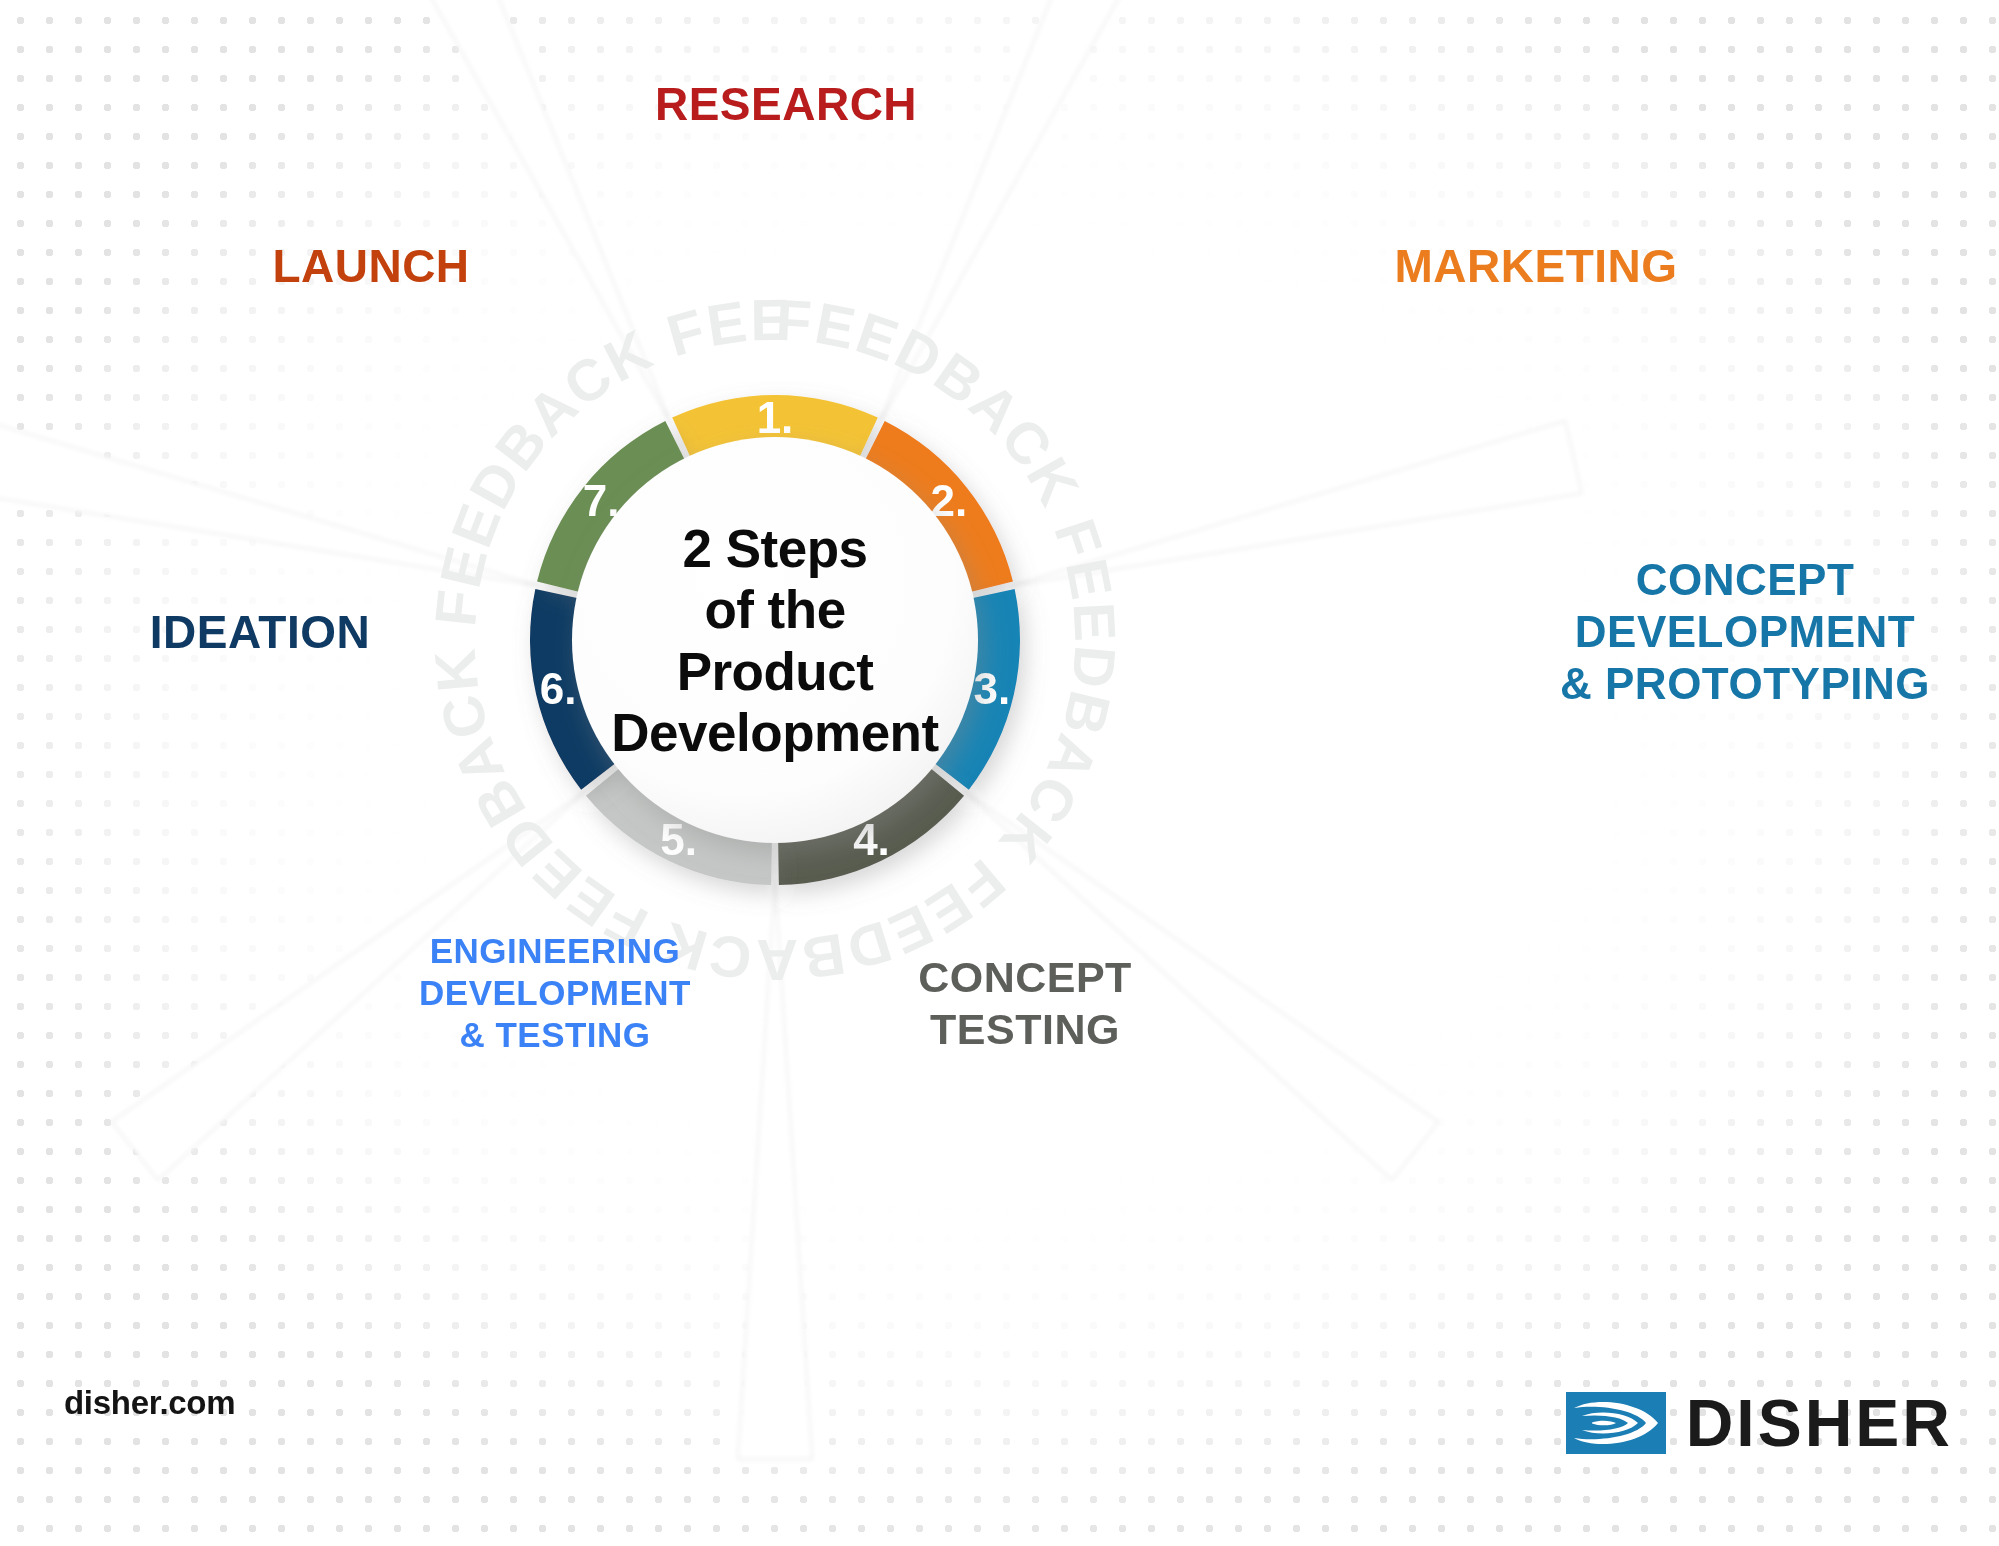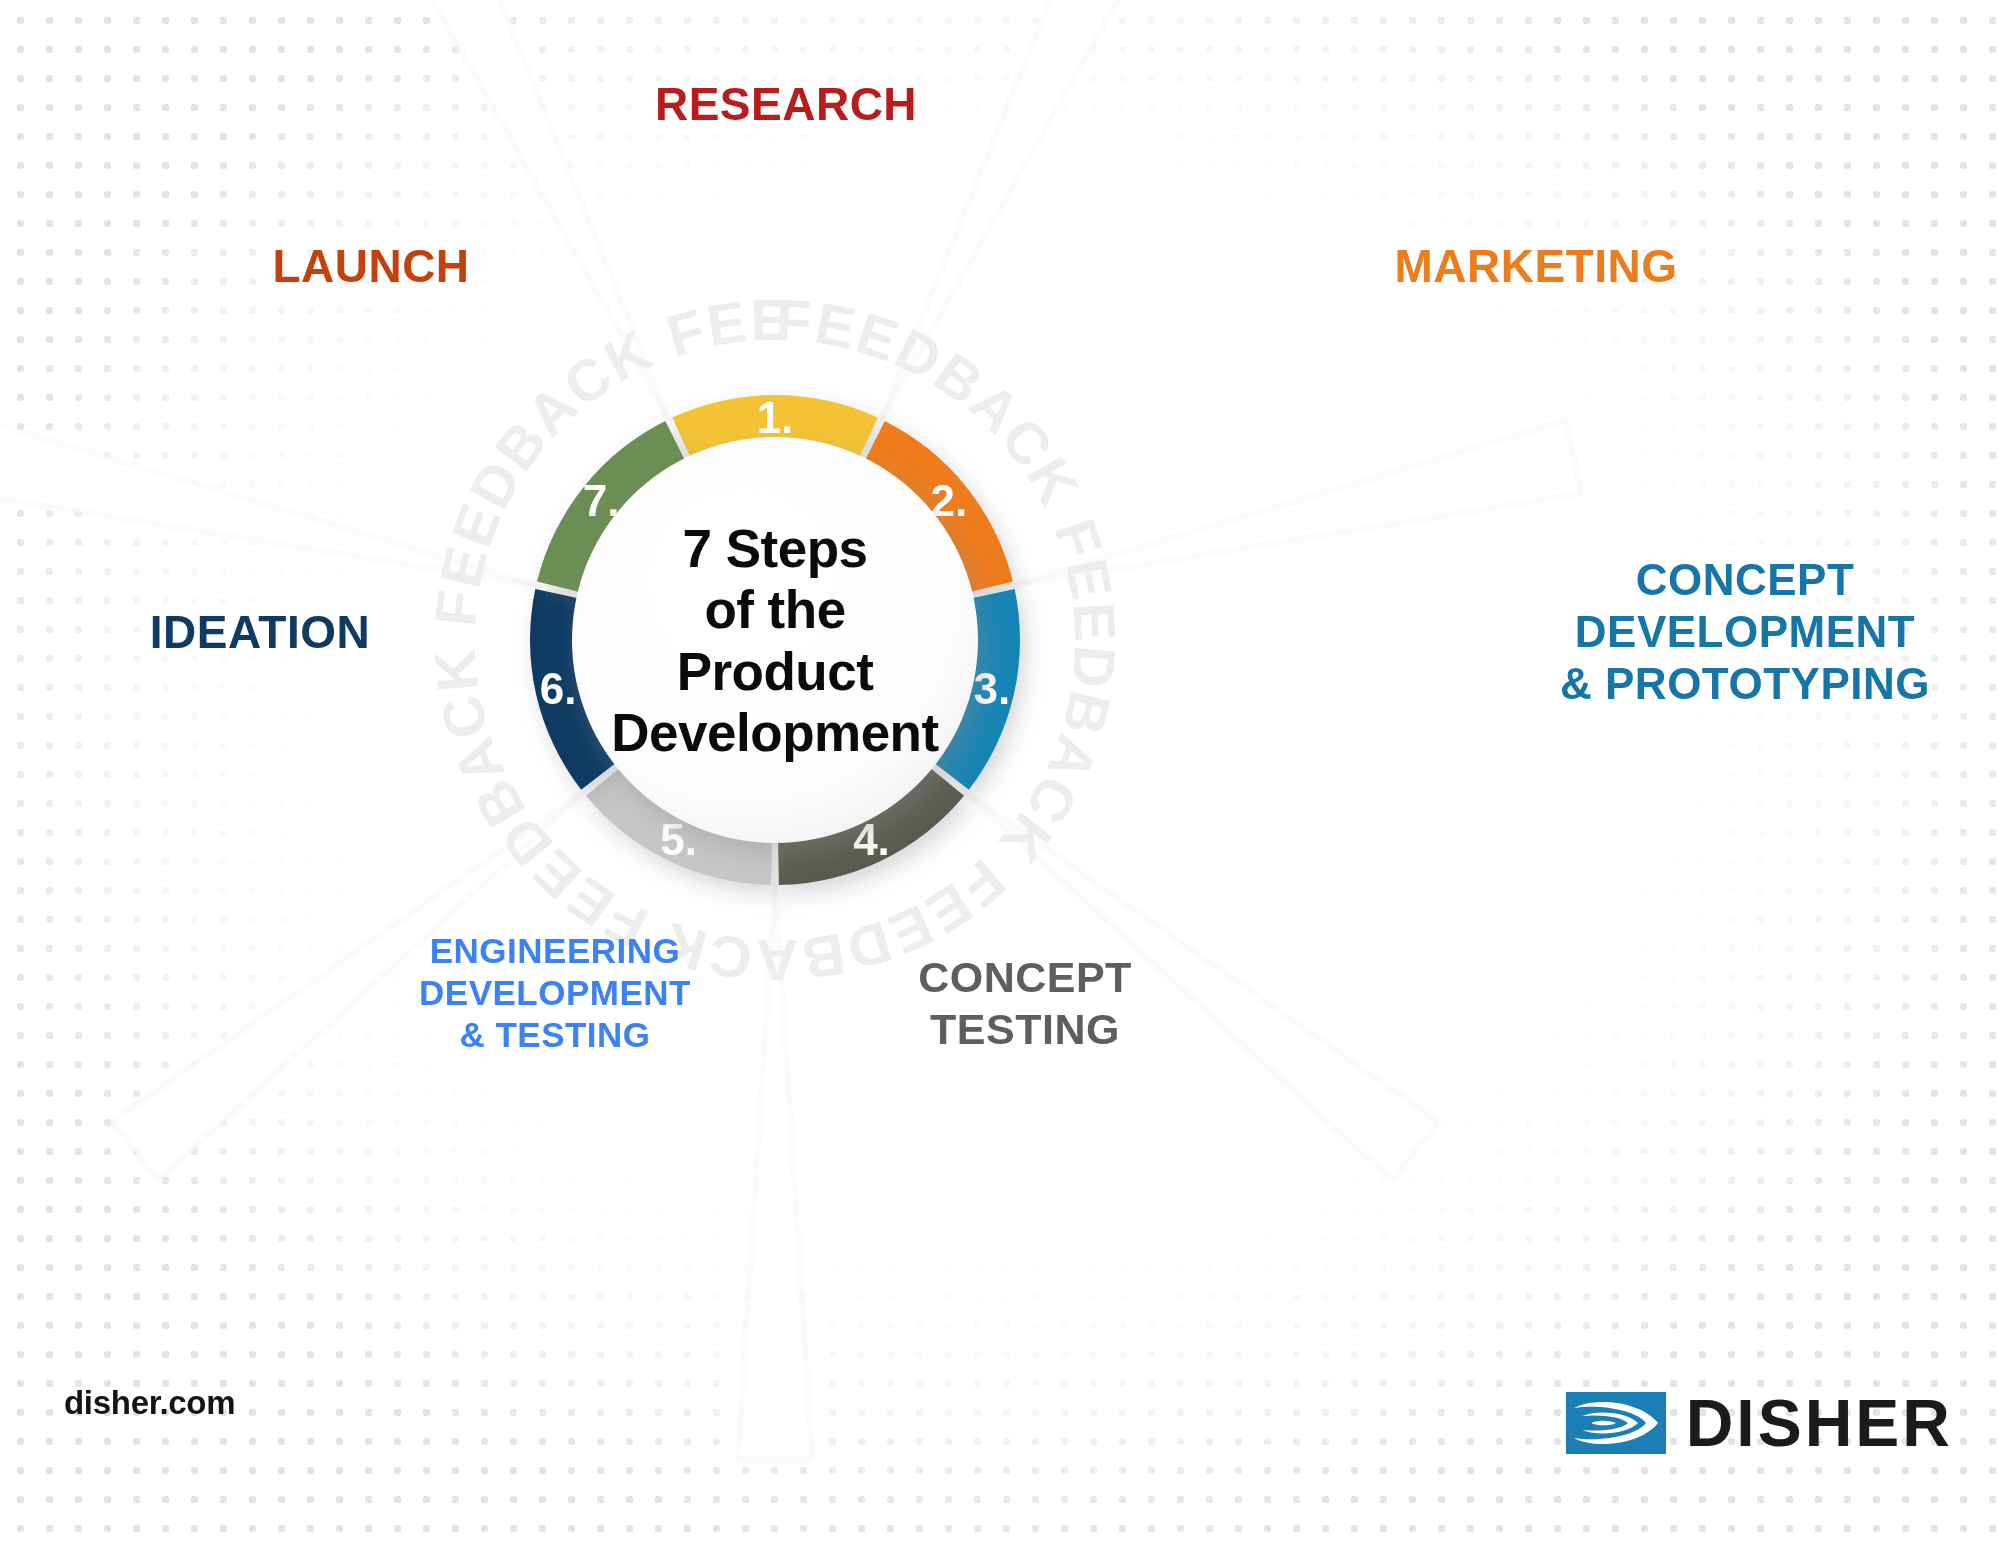--- a/index.html
+++ b/index.html
@@ -138,21 +138,21 @@
       <text x="871.4891463207285" y="855.4896372441654" text-anchor="middle" fill="#ffffff" font-size="44" font-weight="600" font-family="&quot;Liberation Sans&quot;, sans-serif">4.</text>
       <text x="678.5108536792715" y="855.4896372441654" text-anchor="middle" fill="#ffffff" font-size="44" font-weight="600" font-family="&quot;Liberation Sans&quot;, sans-serif">5.</text>
       <text x="558.0723688798189" y="704.483864608442" text-anchor="middle" fill="#ffffff" font-size="44" font-weight="600" font-family="&quot;Liberation Sans&quot;, sans-serif">6.</text>
       <text x="601.1116948868129" y="516.1867897321615" text-anchor="middle" fill="#ffffff" font-size="44" font-weight="600" font-family="&quot;Liberation Sans&quot;, sans-serif">7.</text>
     </g>
 
   <circle id="hub" cx="775" cy="640" r="203" fill="url(#hubgrad)" filter="url(#hubshadow)"></circle>
 </svg>
 
 <div id="center-text">
-  <span class="cline">7 Steps</span>
+  <span class="cline">2 Steps</span>
   <span class="cline">of the</span>
   <span class="cline">Product</span>
   <span class="cline">Development</span>
 </div>
 
 <div class="cat-label" id="label-research">RESEARCH</div>
 
 <div class="cat-label" id="label-ideation">MARKETING</div>
 
 <div class="cat-label" id="label-concept-dev">

